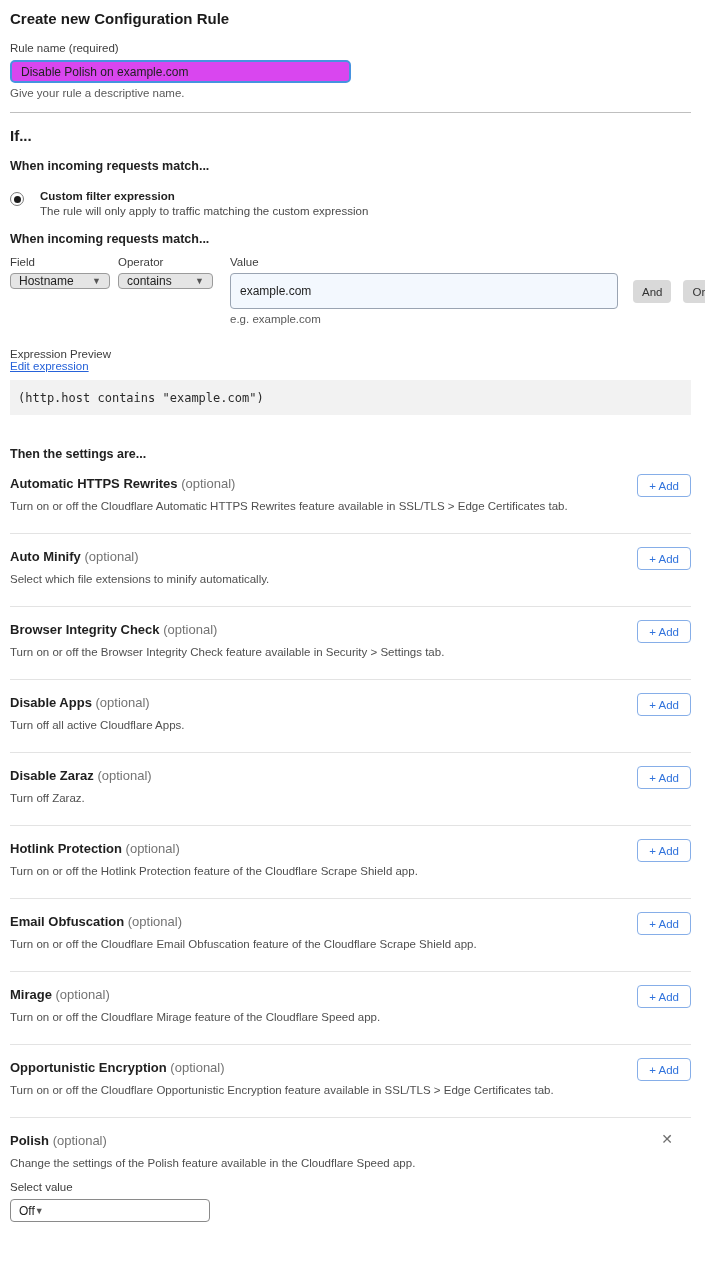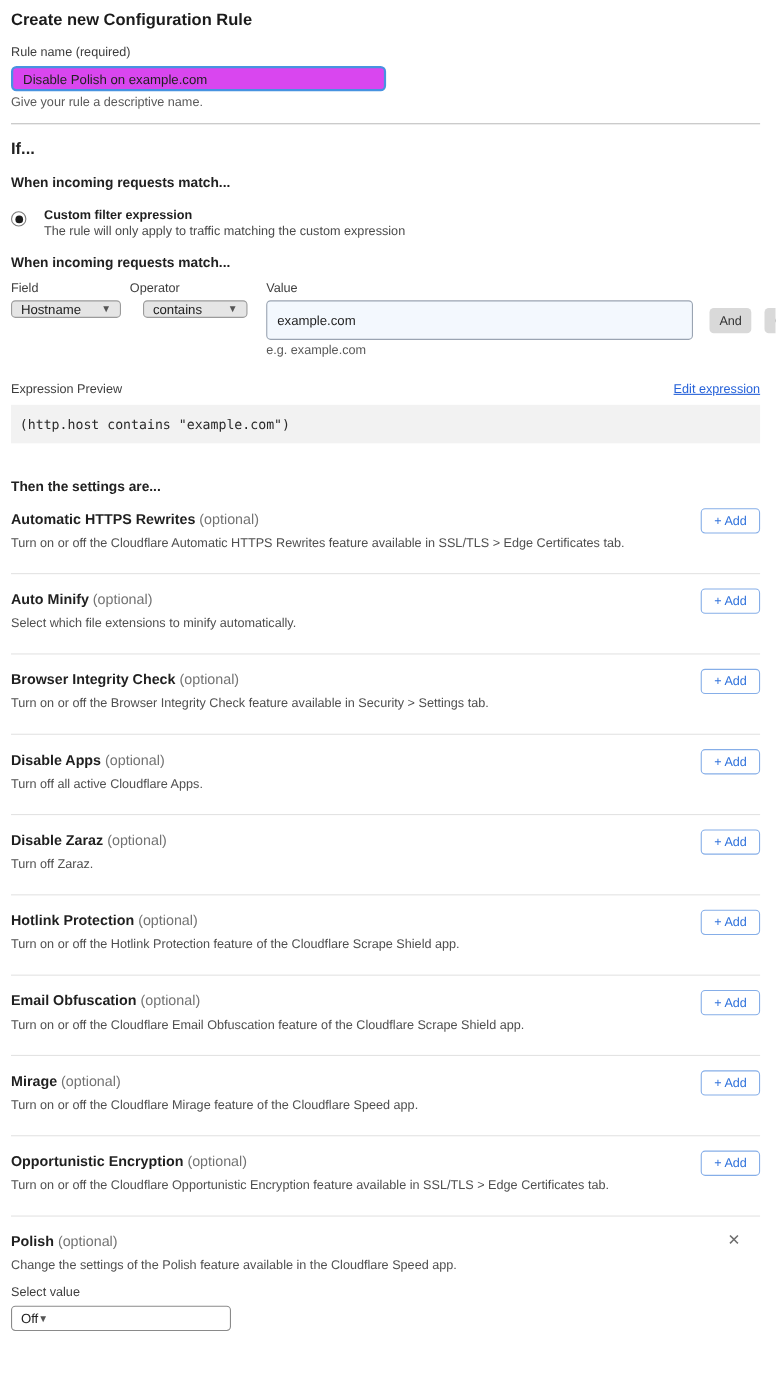--- a/index.html
+++ b/index.html
@@ -62,21 +62,21 @@
   }
   .andor { display: flex; margin-top: 24px; }
   .gray-btn {
     background: #d9d9d9; border: none; border-radius: 4px; color: #333;
     font-family: "Liberation Sans", sans-serif; font-size: 11.5px;
     height: 23px; padding: 0 9px; cursor: pointer;
   }
   .gray-btn + .gray-btn { margin-left: 12px; }
   .btn-and { margin-left: 15px; }
 
-  .preview-head { display: flex; justify-content: space-between; align-items: baseline; margin-top: 23px; }
+  .preview-head { display: flex; justify-content: space-between; align-items: baseline; margin-top: 23px; flex-direction: column; }
   .preview-label { font-size: 11.5px; color: #3d3d3d; }
   .edit-link { font-size: 11.5px; color: #2662d9; text-decoration: underline; cursor: pointer; }
   .code-box {
     margin-top: 8px; background: #f2f2f2; height: 35px;
     display: flex; align-items: center; padding: 0 8px;
     font-family: "DejaVu Sans Mono", monospace; font-size: 12px; color: #2a2a2a;
   }
 
   h3.then-heading { font-size: 12.5px; font-weight: bold; margin-top: 32px; color: #222; }
 
@@ -136,21 +136,21 @@
   <div class="builder-row">
     <div class="builder-col">
       <div class="field-label">Field</div>
       <div class="ctrl w-field">
         <span>Hostname</span>
         <span class="chev">▼</span>
       </div>
     </div>
     <div class="builder-col col-operator">
       <div class="field-label">Operator</div>
-      <div class="ctrl w-operator" style="margin-left:12px;">
+      <div class="ctrl w-operator" style="margin-left:0;">
         <span>contains</span>
         <span class="chev">▼</span>
       </div>
     </div>
     <div class="builder-col col-value">
       <div class="field-label">Value</div>
       <input class="value-input" type="text" value="example.com" style="">
       <div class="help-text">e.g. example.com</div>
     </div>
     <div class="andor">

